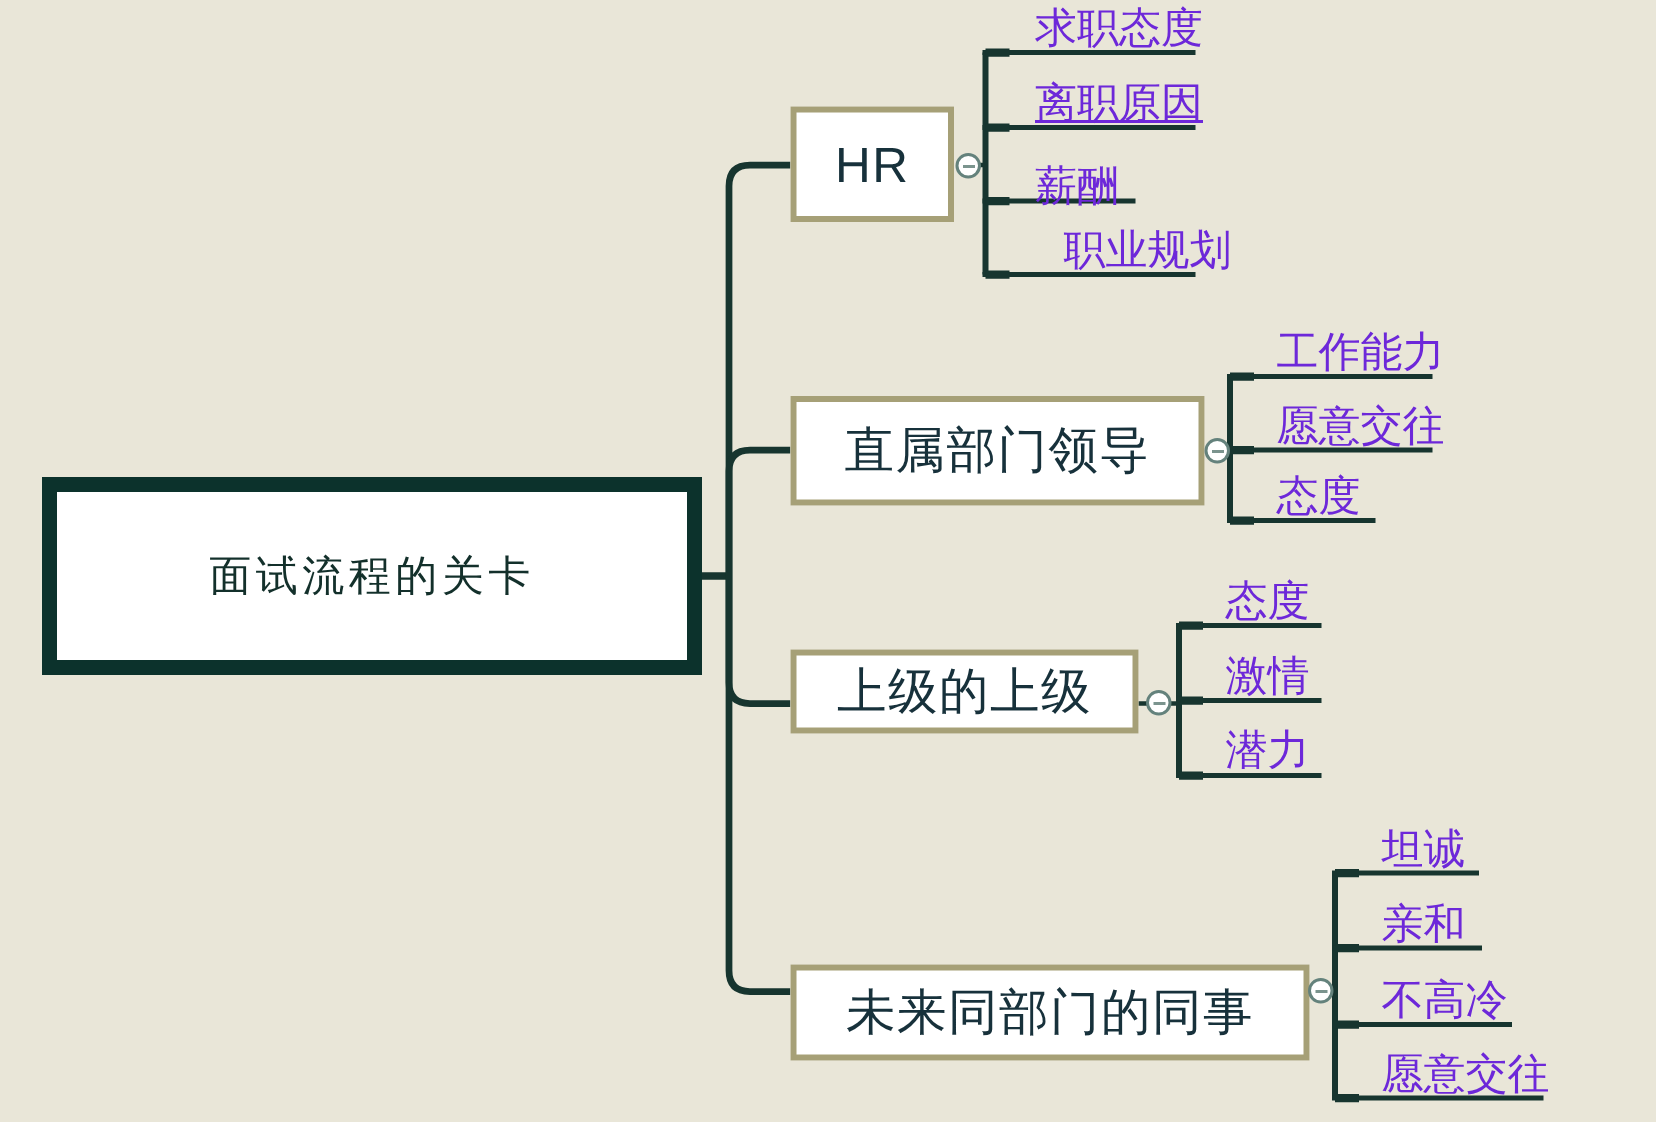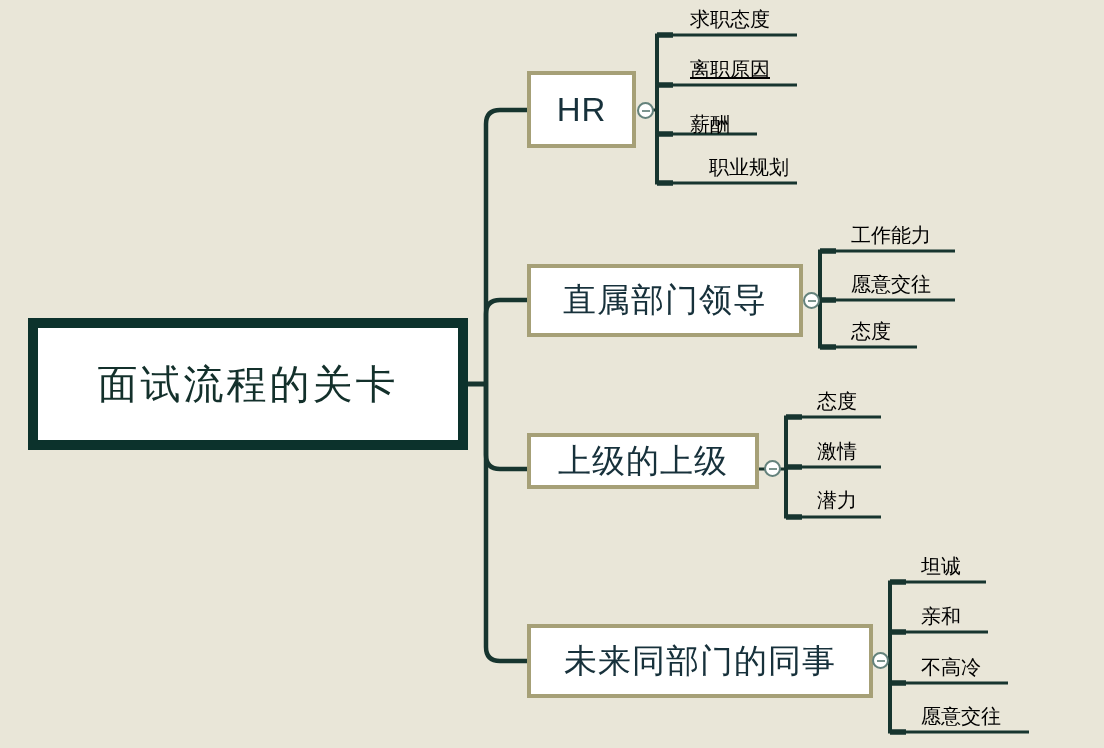--- a/index.html
+++ b/index.html
@@ -13,35 +13,35 @@
   .lines{position:absolute;left:0;top:0;}
   .topic-box{
     position:absolute;
     background:#ffffff;
     display:flex;align-items:center;justify-content:center;
     box-sizing:border-box;
     white-space:nowrap;
   }
   .root-box{
     border:10px solid #0c322c;
-    font-size:40px;
+    font-size:28px;
     letter-spacing:3px;
     color:#13302b;
   }
   .branch-box{
     border:4px solid #a6a077;
     font-size:33px;
     letter-spacing:1px;
     color:#17313b;
   }
   .leaf-label{
     position:absolute;
-    font-size:20px;
+    font-size:28px;
     line-height:26px;
-    color:#000000;
+    color:#6d28d9;
     white-space:nowrap;
   }
   .collapse-toggle{
     position:absolute;
     width:17px;height:17px;
     box-sizing:border-box;
     background:#ffffff;
     border:2px solid #64827c;
     border-radius:50%;
     display:flex;align-items:center;justify-content:center;
@@ -106,21 +106,21 @@
   </div>
 
   <div class="topic-box branch-box" style="left:527px;top:264px;width:276px;height:73px;">
     <span>直属部门领导</span>
   </div>
 
   <div class="topic-box branch-box" style="left:527px;top:433px;width:232px;height:56px;">
     <span>上级的上级</span>
   </div>
 
-  <div class="topic-box branch-box" style="left:527px;top:624px;width:346px;height:74px;">
+  <div class="topic-box branch-box" style="left:527px;top:643px;width:346px;height:64px;">
     <span>未来同部门的同事</span>
   </div>
 
   <div class="collapse-toggle" style="left:637px;top:102px;">
     <span class="minus-icon"></span>
   </div>
   <div class="collapse-toggle" style="left:803px;top:292px;">
     <span class="minus-icon"></span>
   </div>
   <div class="collapse-toggle" style="left:764px;top:460px;">

